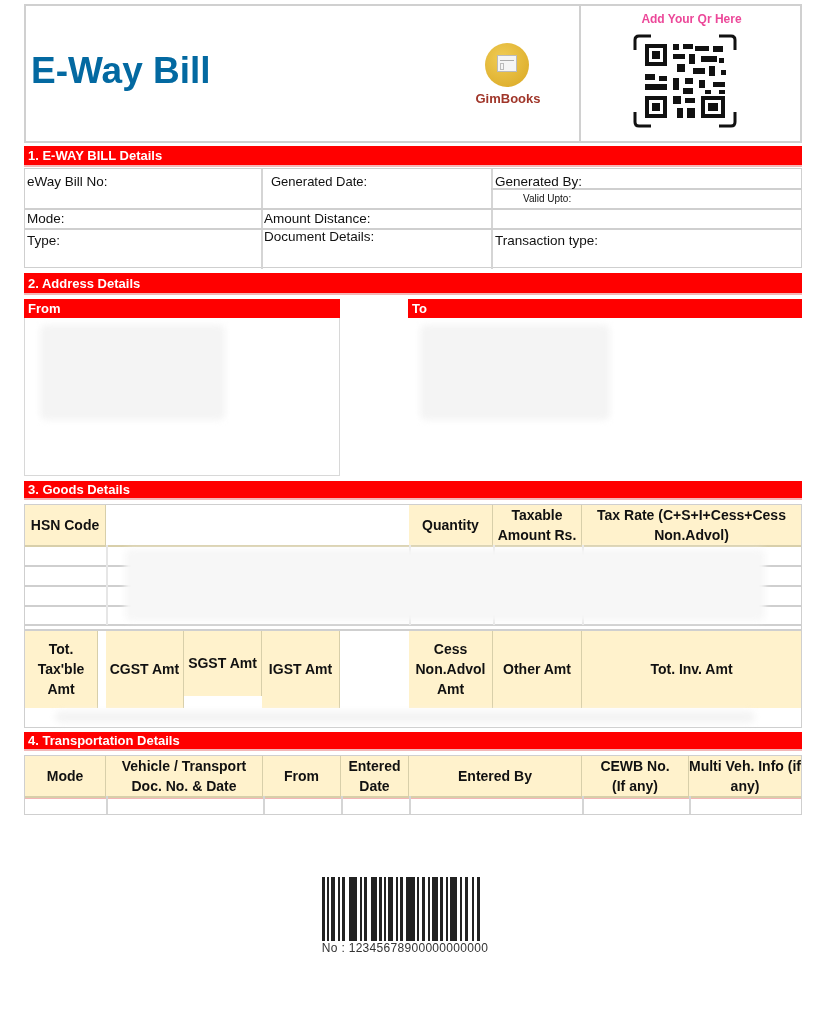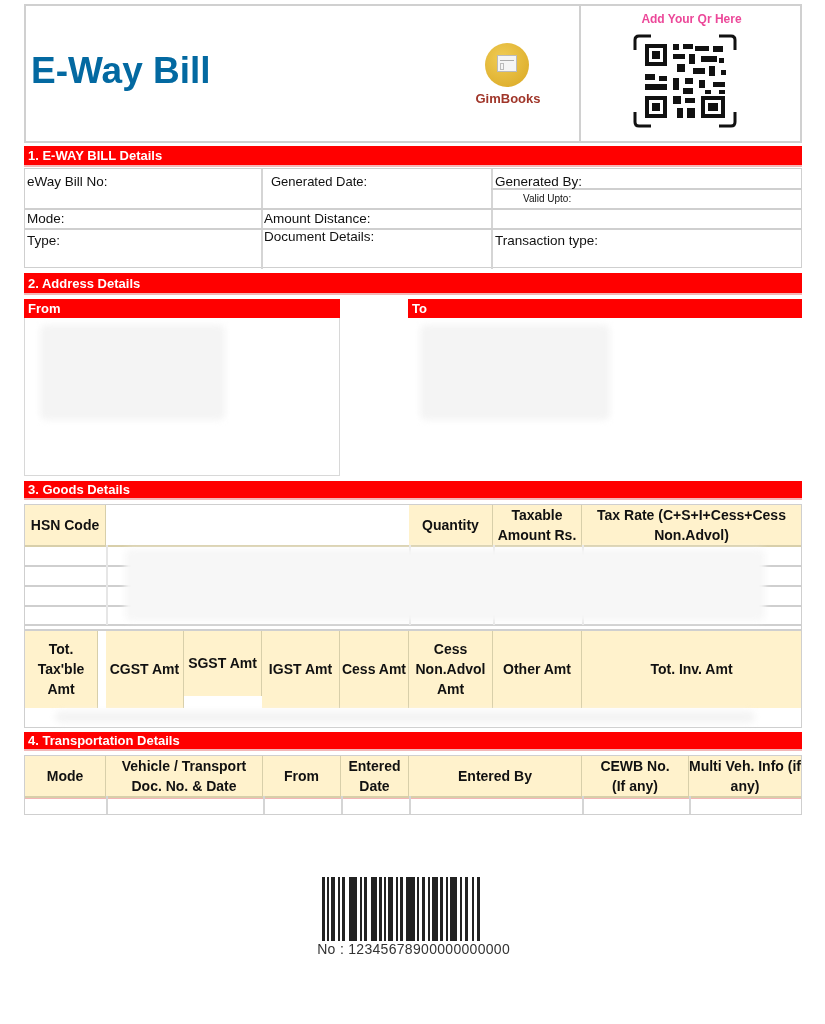--- a/index.html
+++ b/index.html
@@ -123,21 +123,20 @@
   <div class="vline" style="left:81px;top:40px;height:80px;background:#e6e6e6;"></div>
   <div class="vline" style="left:384px;top:40px;height:80px;background:#e6e6e6;"></div>
   <div class="vline" style="left:468px;top:40px;height:80px;background:#e6e6e6;"></div>
   <div class="vline" style="left:557px;top:40px;height:80px;background:#e6e6e6;"></div>
   <div class="blur" style="left:100px;top:44px;width:640px;height:72px;background:#f7f7f7;"></div>
 
   <div class="hdr" style="left:0;top:125px;width:73px;height:78px;">Tot. Tax'ble Amt</div>
   <div class="hdr" style="left:81px;top:125px;width:78px;height:78px;">CGST Amt</div>
   <div class="hdr" style="left:159px;top:125px;width:78px;height:66px;">SGST Amt</div>
   <div class="hdr" style="left:237px;top:125px;width:78px;height:78px;">IGST Amt</div>
-  <div class="hdr" style="left:315px;top:125px;width:69px;height:78px;">Cess Amt</div>
   <div class="hdr" style="left:468px;top:125px;width:89px;height:78px;">Other Amt</div>
   <div class="hdr" style="left:384px;top:125px;width:84px;height:78px;">Cess Non.Advol Amt</div>
   <div class="hdr" style="left:557px;top:125px;width:219px;height:78px;border-right:none;">Tot. Inv. Amt</div>
   <div class="row-line" style="left:0;top:124px;width:776px;"></div>
   <div class="blur" style="left:30px;top:206px;width:700px;height:12px;background:#f4f4f4;"></div>
 </div>
 
 <div class="abs red-bar" style="left:24px;top:732px;width:778px;height:19px;">4. Transportation Details</div>
 <div class="abs" style="left:24px;top:755px;width:778px;height:20px;border:1.5px solid #cfcfcf;">
   <div class="blur" style="left:60px;top:4px;width:330px;height:10px;"></div>
@@ -187,13 +186,13 @@
         <rect x="118" y="0" width="3" height="64"></rect>
         <rect x="124" y="0" width="2" height="64"></rect>
       <rect x="128" y="0" width="7" height="64"></rect>
         <rect x="138" y="0" width="2" height="64"></rect>
         <rect x="143" y="0" width="3" height="64"></rect>
       <rect x="150" y="0" width="2" height="64"></rect>
         <rect x="155" y="0" width="3" height="64"></rect>
     </g>
   </svg>
 </div>
-<div class="abs" style="left:300px;top:941px;width:210px;text-align:right;font-size:14px;color:#333;letter-spacing:0.3px;">No : 12345678900000000000</div>
+<div class="abs" style="left:300px;top:941px;width:210px;text-align:center;font-size:12px;color:#333;letter-spacing:0.3px;">No : 12345678900000000000</div>
 
 </body></html>

